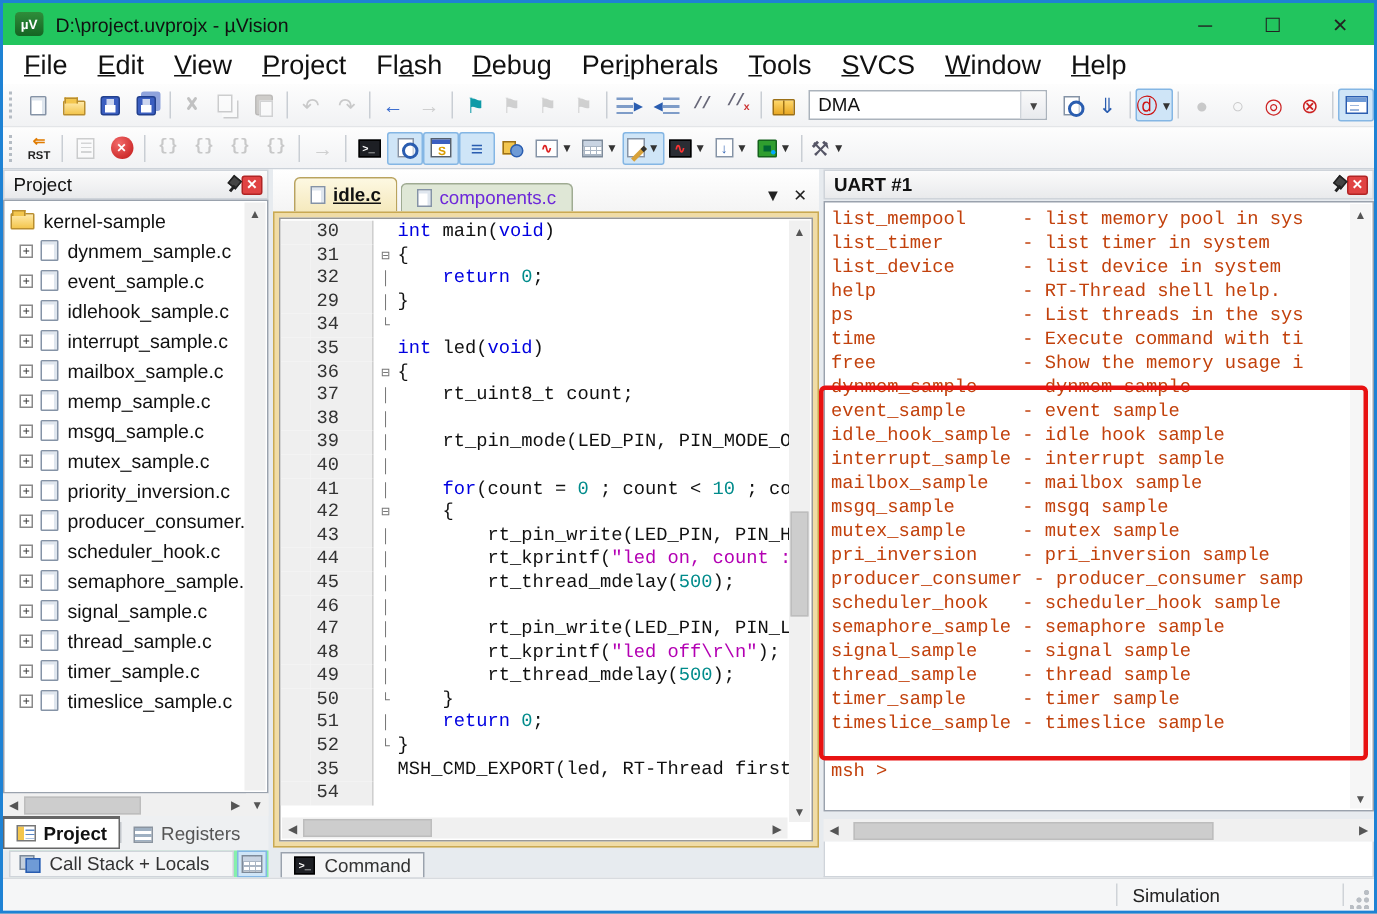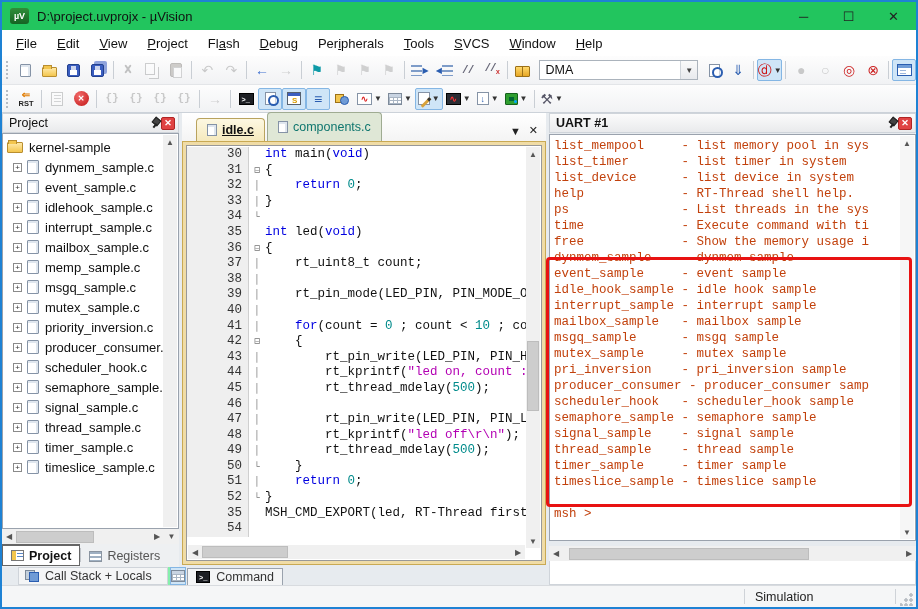--- a/index.html
+++ b/index.html
@@ -13,21 +13,21 @@
   
   .titlebar{position:absolute;left:0;top:0;right:0;height:28px;display:flex;align-items:center;background:#22c55e}
   .appicon{width:19px;height:16px;margin:0 8px 0 8px;border-radius:3px;background:linear-gradient(#2f8d3a,#156423);
            color:#fff;font:bold 9px/16px "Liberation Sans",sans-serif;text-align:center}
   .title-text{font-size:13px;color:#111}
   .wbtns{margin-left:auto;display:flex;height:100%}
   .wbtn{width:45px;height:100%;display:flex;align-items:center;justify-content:center;font-size:13px;color:#222}
 
   
   .menubar{position:absolute;top:28px;left:0;right:0;height:26px;display:flex;align-items:center;background:#fff;padding-left:4px}
-  .menu-item{padding:3px 10px;font-size:13px;color:#111}
+  .menu-item{padding:3px 10px;font-size:18px;color:#111}
   .menu-item u{text-decoration:underline}
 
   
   .tb{position:absolute;left:0;right:0;display:flex;align-items:center;background:linear-gradient(#fdfdfd,#f1f2f4);padding-left:3px}
   .tb1{top:54px;height:29px;border-bottom:1px solid #e3e5e8}
   .tb2{top:83px;height:28px;border-bottom:1px solid #ccd2d9}
   .drag{width:4px;height:18px;margin:0 4px 0 1px;border-left:2px dotted #b5bcc4}
   .tsep{width:1px;height:18px;background:#c9ced4;margin:0 3px}
   .ti{height:22px;min-width:24px;padding:0 2px;display:flex;align-items:center;justify-content:center;
       border:1px solid transparent;border-radius:2px;position:relative}
@@ -127,43 +127,43 @@
   .sarrow{width:14px;height:14px;font-size:8px;color:#555;display:flex;align-items:center;justify-content:center}
   .vthumb{width:12px;background:#cdcdcd;border:1px solid #bdbdbd}
   .pp-hscroll{position:absolute;left:0;top:416px;right:0;height:15px;background:#f0f0f0;display:flex;align-items:center}
   .hthumb{height:12px;background:#cdcdcd;border:1px solid #bdbdbd}
   .corner-dn{width:15px;height:15px;background:#f0f0f0;font-size:8px;color:#555;display:flex;align-items:center;justify-content:center}
   .pp-tabs{position:absolute;left:0;top:431px;right:0;height:23px;background:#eef0f2;display:flex;align-items:flex-start}
   .ptab{height:22px;display:flex;align-items:center;gap:5px;padding:0 8px;font-size:12.5px}
   .ptab.active{background:#fff;border:1px solid #666;border-top-width:2px;font-weight:bold;color:#111}
   .ptab.idle{color:#555;margin-top:1px}
   .ptabdiv{width:1px;height:14px;background:#c2c6cb;margin-top:4px}
-  .callstack{position:absolute;left:16px;top:454px;right:0;height:18px;display:flex;align-items:flex-start;background:#86efac}
+  .callstack{position:absolute;left:4px;top:454px;right:0;height:18px;display:flex;align-items:flex-start;background:#86efac}
   .csbox{height:18px;flex:0 0 150px;display:flex;align-items:center;gap:6px;padding:0 6px;background:#f4f5f6;border:1px solid #cfd4da;font-size:12.5px;color:#333}
   .csbtn{width:20px;height:18px;margin-left:2px;background:#cfe5f7;border:1px solid #84b6e4;display:flex;align-items:center;justify-content:center}
 
   
   .edcol{position:absolute;left:180px;top:0;width:364px;height:472px}
   .tabbar{position:absolute;left:0;top:0;right:0;height:28px;background:linear-gradient(#ffffff,#f4f4f4);display:flex;align-items:flex-end;padding-left:14px}
   .etab{height:23px;display:flex;align-items:center;gap:5px;padding:0 10px;font-size:12.5px;border:1px solid #b9a35e;border-bottom:none;
         border-radius:4px 4px 0 0;margin-right:2px}
   .etab .edoc{width:10px;height:12px;background:#fff;border:1px solid #8593a6;box-shadow:inset -2px 2px 0 #dfe6ee}
   .etab.active{background:linear-gradient(#fdf8e2,#f5e9bd);font-weight:bold}
   .etab.active .lbl{text-decoration:underline}
-  .etab.idle{background:#dfe7d6;border-color:#9fab92;color:#0f766e;height:29px}
+  .etab.idle{background:#dfe7d6;border-color:#9fab92;color:#6d28d9;height:19px}
   .tabbar-icons{margin-left:auto;display:flex;align-items:center;gap:8px;padding:0 8px 4px 0;color:#222}
   .tabbar-icons .tbi{font-size:11px}
   .edframe{position:absolute;left:0;top:28px;right:0;height:424px;background:#f0dca6;border:1px solid #c9a953;padding:3px}
   .edinner{position:relative;width:100%;height:100%;background:#fff;border:1px solid #989898;overflow:hidden}
   .edlines{position:absolute;left:0;top:1px;right:15px;bottom:15px;overflow:hidden;
            font-family:"Liberation Mono",monospace;font-size:12.5px;line-height:15.6px}
   .erow{display:flex;height:15.6px}
   .echg{flex:0 0 20px;background:#efefef}
   .echg .blk{width:100%;height:100%;background:var(--chg)}
-  .enum{flex:0 0 42px;background:#efefef;border-right:1px solid #cfcfcf;text-align:right;padding-right:6px;color:#333}
+  .enum{flex:0 0 42px;background:#efefef;border-right:1px solid #cfcfcf;text-align:right;padding-right:22px;color:#333}
   .efold{flex:0 0 16px;text-align:center;color:#777;font-size:9.5px;line-height:15.6px}
   .ecode{flex:1;white-space:pre;overflow:hidden;color:#111}
   .kw{color:var(--kw)} .num{color:var(--num)} .str{color:var(--str)}
   .ed-vscroll{position:absolute;top:1px;right:1px;width:14px;height:401px;background:#f0f0f0;display:flex;flex-direction:column;align-items:center}
   .ed-hscroll{position:absolute;left:1px;bottom:1px;right:16px;height:14px;background:#f0f0f0;display:flex;align-items:center}
   .cmdtab{position:absolute;left:5px;top:455px;width:96px;height:18px;background:#f4f5f6;border:1px solid #9aa2ad;
           display:flex;align-items:center;gap:6px;padding:0 8px;font-size:12.5px;color:#333}
 
   
   .uartcol{position:absolute;left:547px;top:0;width:367px;height:472px}
@@ -561,21 +561,21 @@
                 <span class="ecode"><span>{</span></span>
               </div>
               <div class="erow">
                 <span class="echg"><span class="blk"></span></span>
                 <span class="enum">32</span>
                 <span class="efold">│</span>
                 <span class="ecode"><span>    </span><span class="kw">return</span><span> </span><span class="num">0</span><span>;</span></span>
               </div>
               <div class="erow">
                 <span class="echg"><span class="blk"></span></span>
-                <span class="enum">33</span>
+                <span class="enum">29</span>
                 <span class="efold">│</span>
                 <span class="ecode"><span>}</span></span>
               </div>
               <div class="erow">
                 <span class="echg"></span>
                 <span class="enum">34</span>
                 <span class="efold">└</span>
                 <span class="ecode"></span>
               </div>
               <div class="erow">

